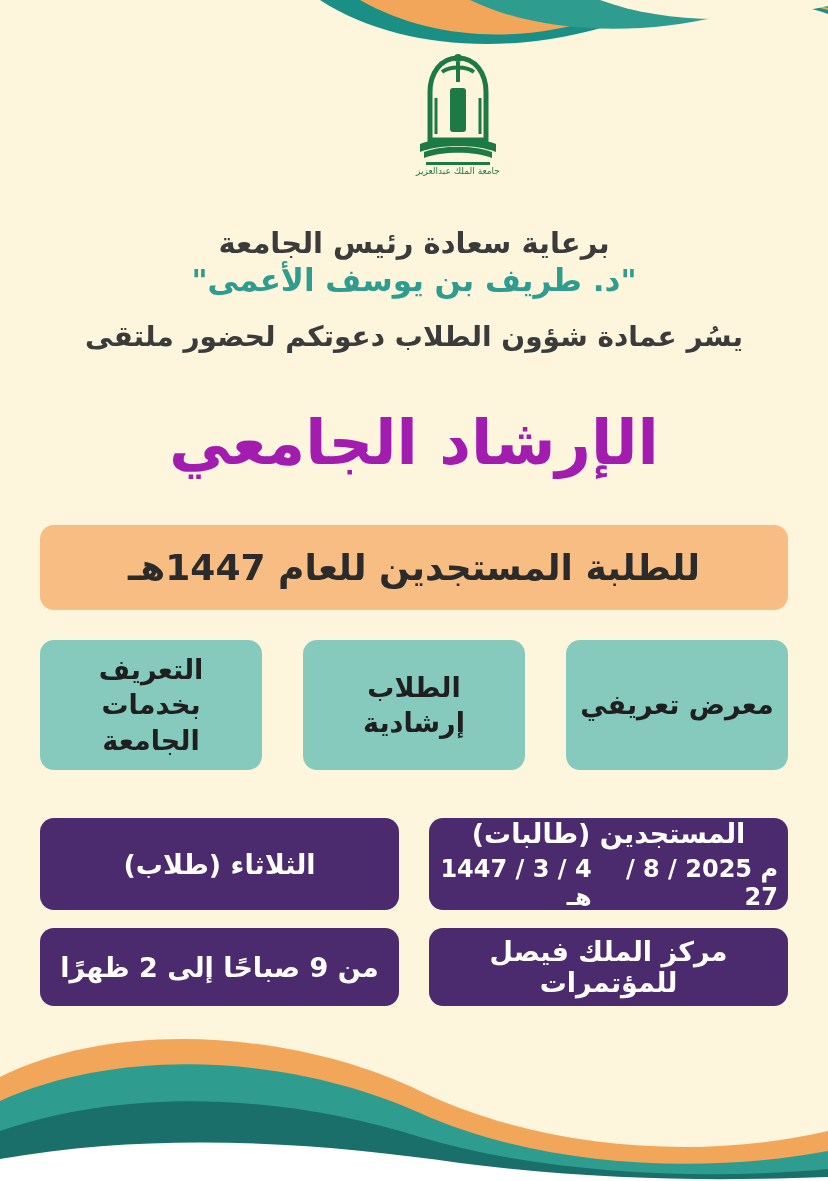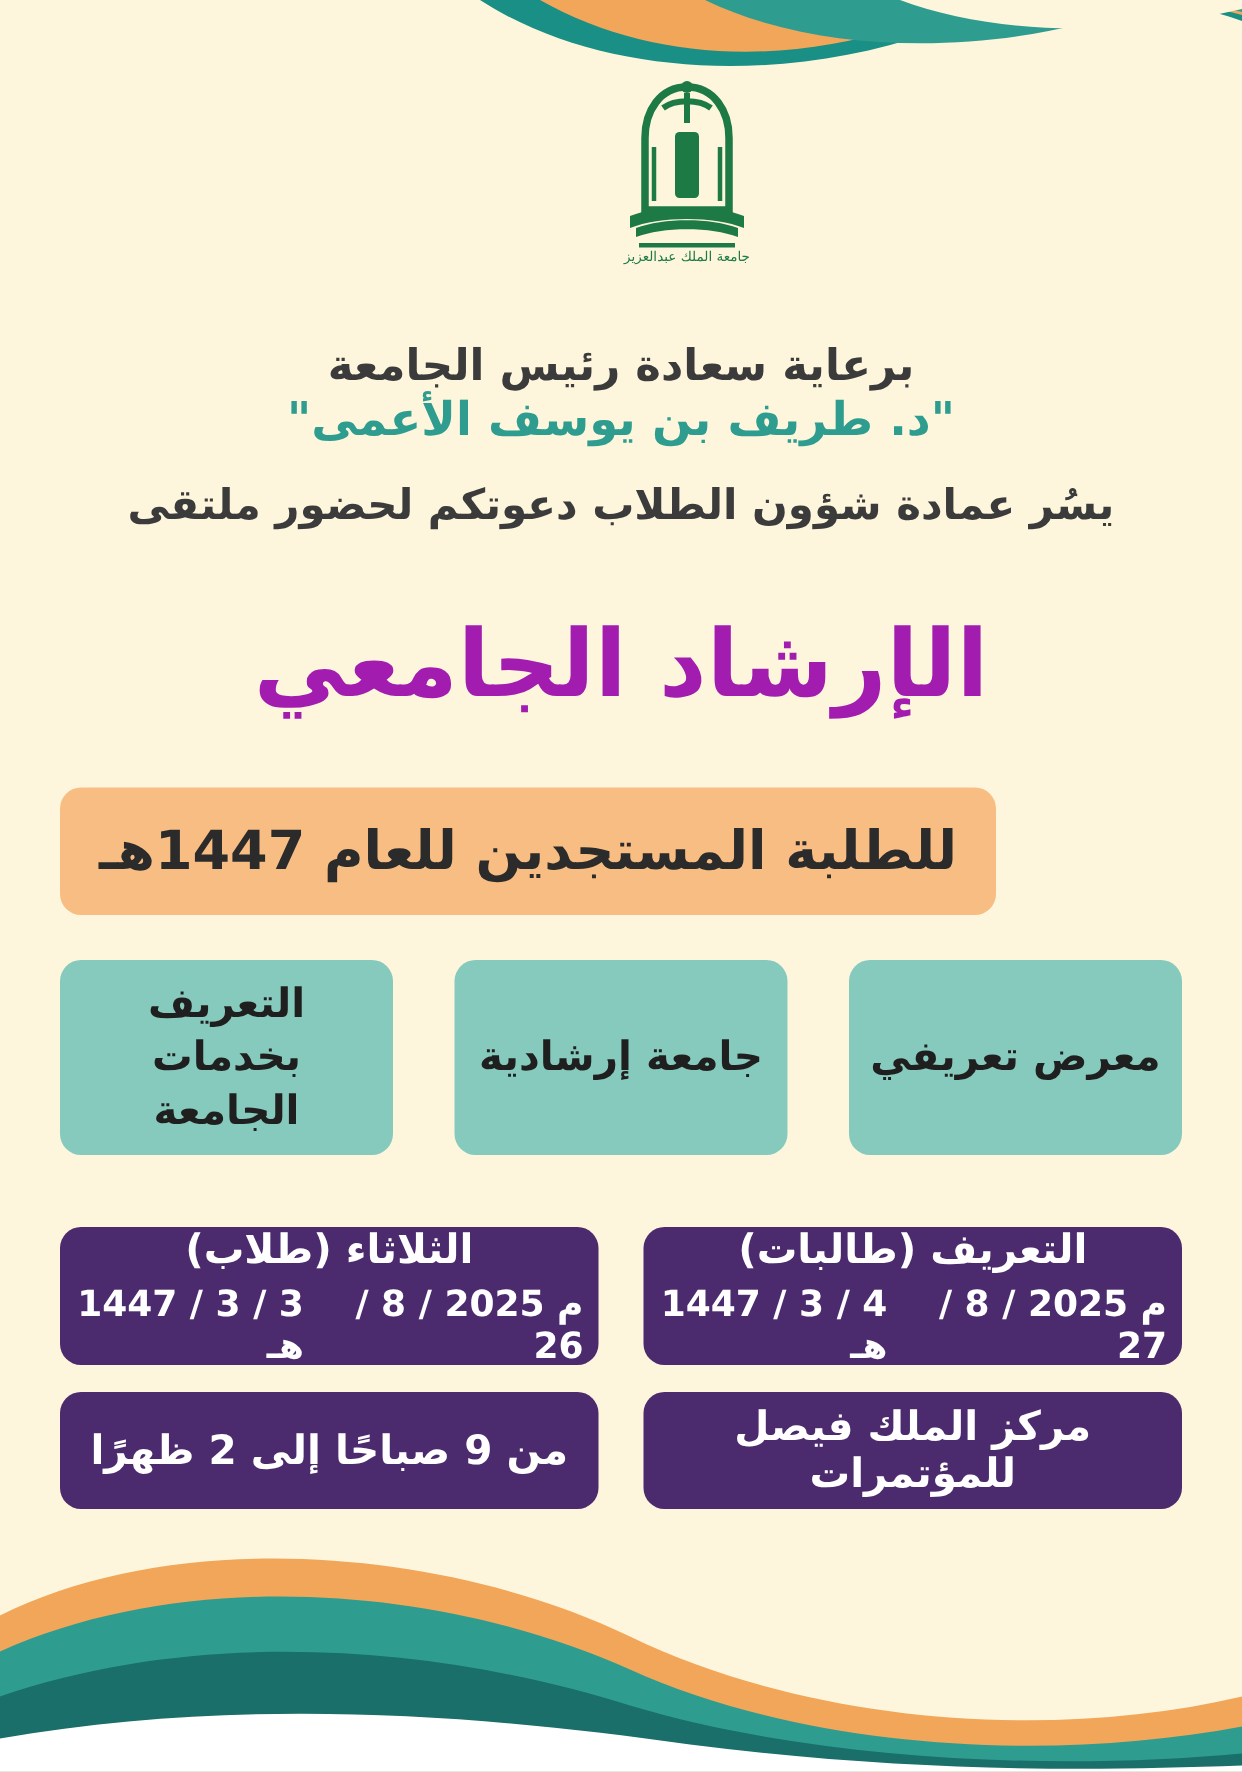--- a/index.html
+++ b/index.html
@@ -87,21 +87,21 @@
     font-size: 62px;
     font-weight: bold;
     letter-spacing: -1px;
   }
 
   
   .banner {
     position: absolute;
     top: 525px;
     left: 40px;
-    width: 624px;
+    width: 748px;
     height: 85px;
     background: #f7bd82;
     border-radius: 14px;
     display: flex;
     align-items: center;
     justify-content: center;
     color: #2b2b2b;
     font-size: 36px;
     font-weight: bold;
   }
@@ -236,34 +236,30 @@
 
   <div class="patronage">برعاية سعادة رئيس الجامعة</div>
   <div class="president-name">"د. طريف بن يوسف الأعمى"</div>
   <div class="invite-line">يسُر عمادة شؤون الطلاب دعوتكم لحضور ملتقى</div>
   <div class="main-title">الإرشاد الجامعي</div>
 
   <div class="banner">للطلبة المستجدين للعام 1447هـ</div>
 
   <div class="features">
     <div class="feature tall">التعريف بخدمات الجامعة</div>
-    <div class="feature">جامعة إرشادية</div>
+    <div class="feature">الطلاب إرشادية</div>
     <div class="feature">معرض تعريفي</div>
   </div>
 
   <div class="dates">
     <div class="date-card">
       <div class="day">الثلاثاء (طلاب)</div>
-      <div class="dates-line">
-        <span>3 / 3 / 1447 هـ</span>
-        <span>م 2025 / 8 / 26</span>
-      </div>
     </div>
     <div class="date-card">
-      <div class="day">التعريف (طالبات)</div>
+      <div class="day">المستجدين (طالبات)</div>
       <div class="dates-line">
         <span>4 / 3 / 1447 هـ</span>
         <span>م 2025 / 8 / 27</span>
       </div>
     </div>
   </div>
 
   <div class="details">
     <div class="detail-card">من 9 صباحًا إلى 2 ظهرًا</div>
     <div class="detail-card">مركز الملك فيصل للمؤتمرات</div>

